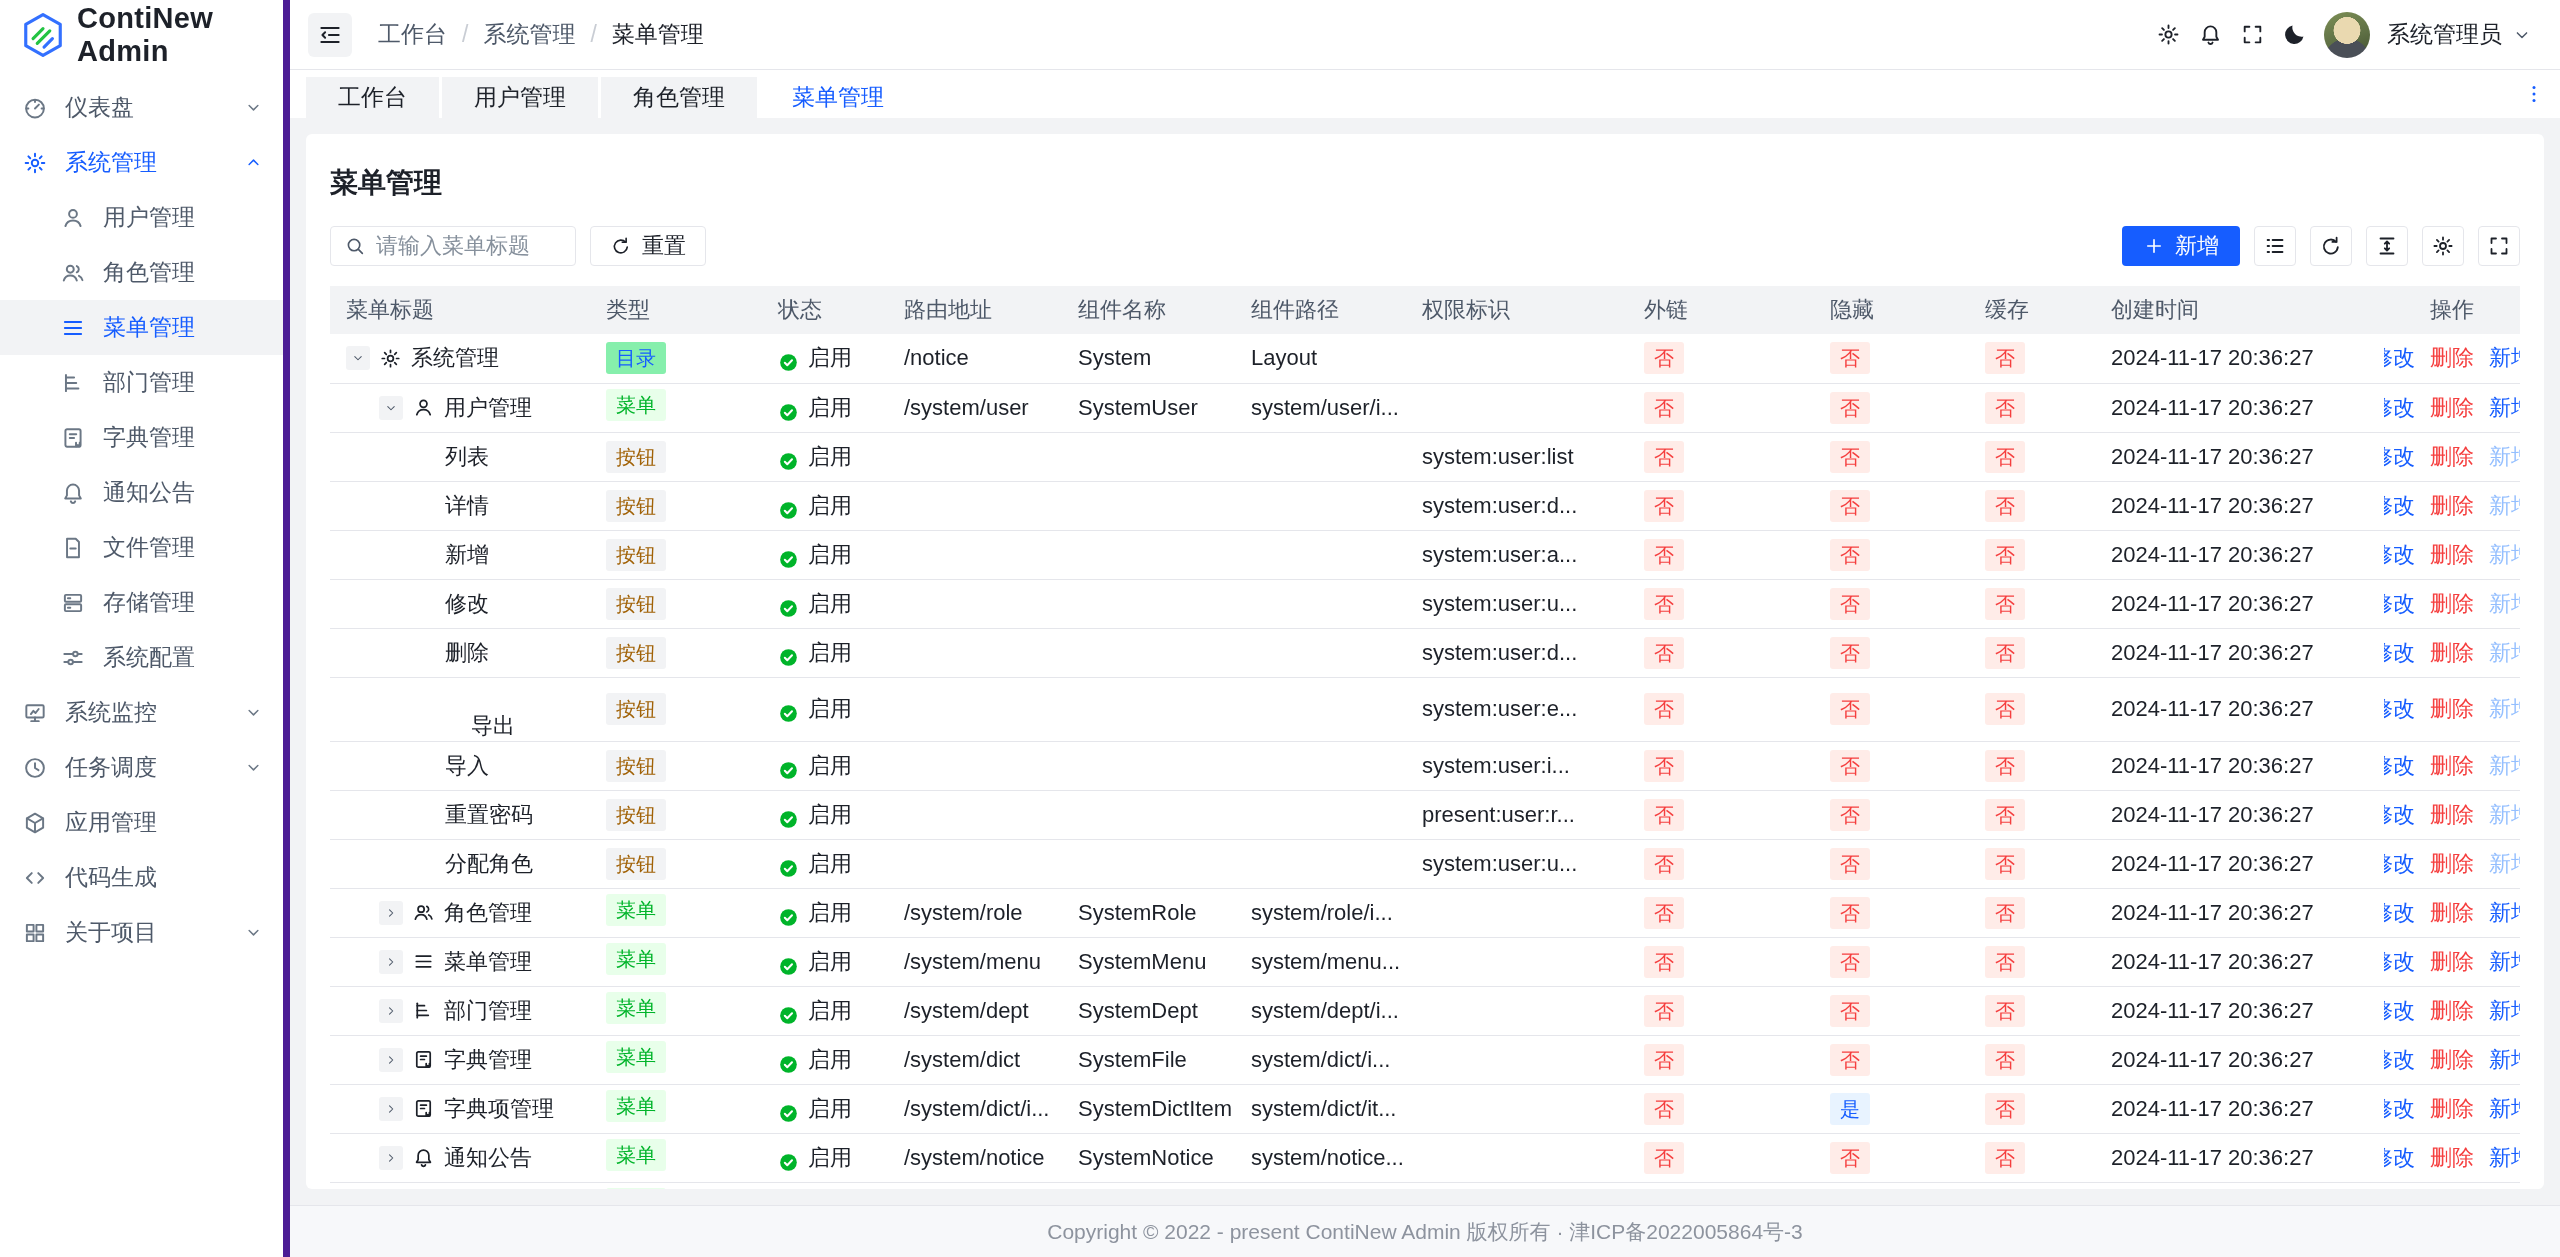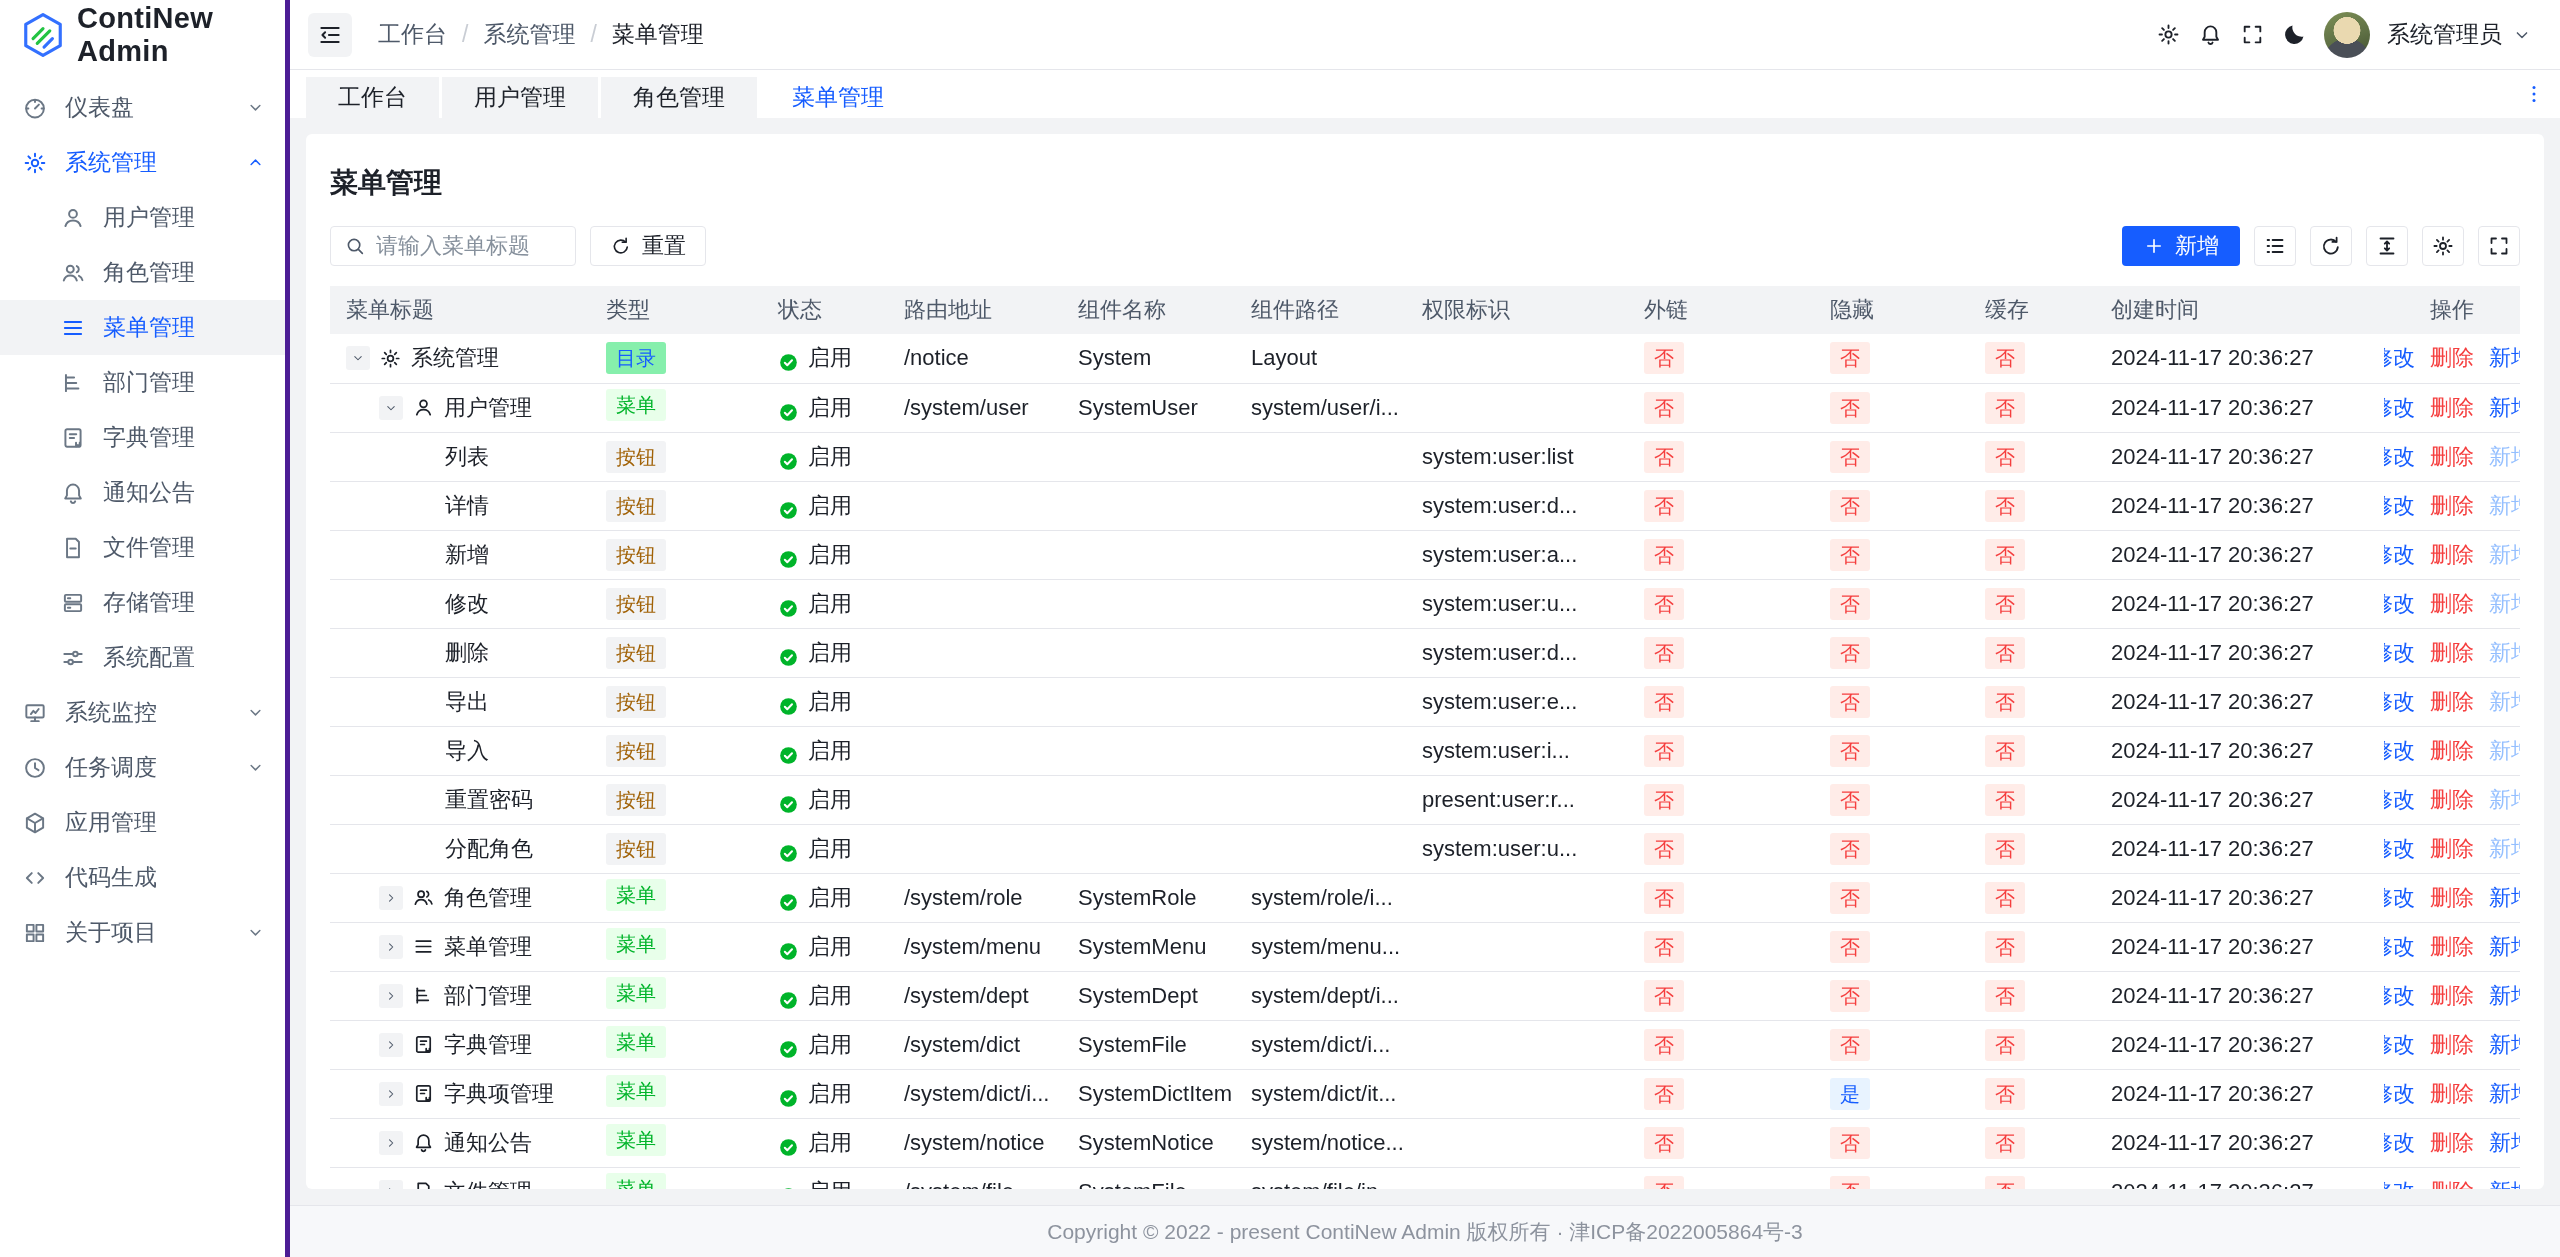--- a/index.html
+++ b/index.html
@@ -1,21 +1,21 @@
 <!DOCTYPE html>
 <html><head>
 <meta charset="utf-8">
 <style>
   * { margin:0; padding:0; box-sizing:border-box; }
   html,body { width:2560px; height:1257px; overflow:hidden; }
   body { font-family:"Liberation Sans","DejaVu Sans",sans-serif; background:#f2f3f5; color:#1d2129; }
   .app { display:flex; width:2560px; height:1257px; }
 
   
-  .sidebar { width:290px; background:#fff; border-right:5px solid #4c1d95; flex:none; display:flex; flex-direction:column; }
+  .sidebar { width:290px; background:#fff; border-right:7px solid #4c1d95; flex:none; display:flex; flex-direction:column; }
   .logo-row { height:70px; display:flex; align-items:center; gap:13px; padding-left:22px; flex:none; }
   .logo-title { font-size:29px; font-weight:bold; color:#1d2129; letter-spacing:.3px; }
   .menu { padding-top:10px; overflow:hidden; }
   .menu-item { height:55px; display:flex; align-items:center; gap:17px; padding:0 20px 0 22px; font-size:23px; color:#4e5969; cursor:pointer; }
   .menu-item.sub { padding-left:60px; }
   .menu-item .icn { display:flex; color:#6b7785; }
   .menu-item .mi-label { flex:1; white-space:nowrap; overflow:hidden; }
   .menu-item .mi-chev { display:flex; color:#86909c; }
   .menu-item.hl, .menu-item.hl .icn, .menu-item.hl .mi-chev { color:#165dff; }
   .menu-item.active { background:#f2f3f5; color:#165dff; }
@@ -765,21 +765,21 @@
                 <td class="center">
                   <div class="actions">
                     <span class="link edit">修改</span>
                     <span class="link del">删除</span>
                     <span class="link add disabled">新增</span>
                   </div>
                 </td>
               </tr>
               <tr>
                 <td>
-                  <div class="tree" style="padding-left: 66px;">
+                  <div class="tree" style="padding-left: 66px; flex-direction: column;">
                     <span class="caret spacer"></span>
                     <span>导出</span>
                   </div>
                 </td>
                 <td><span class="badge btn">按钮</span></td>
                 <td>
                   <span class="status">
                     <span class="icn" style="display: flex;">
                       <svg width="21" height="21" viewBox="0 0 24 24" fill="none" stroke="currentColor" stroke-width="1.8" stroke-linecap="round" stroke-linejoin="round">
                         <circle cx="12" cy="12" r="9.5" fill="#00b42a" stroke="none"></circle>

